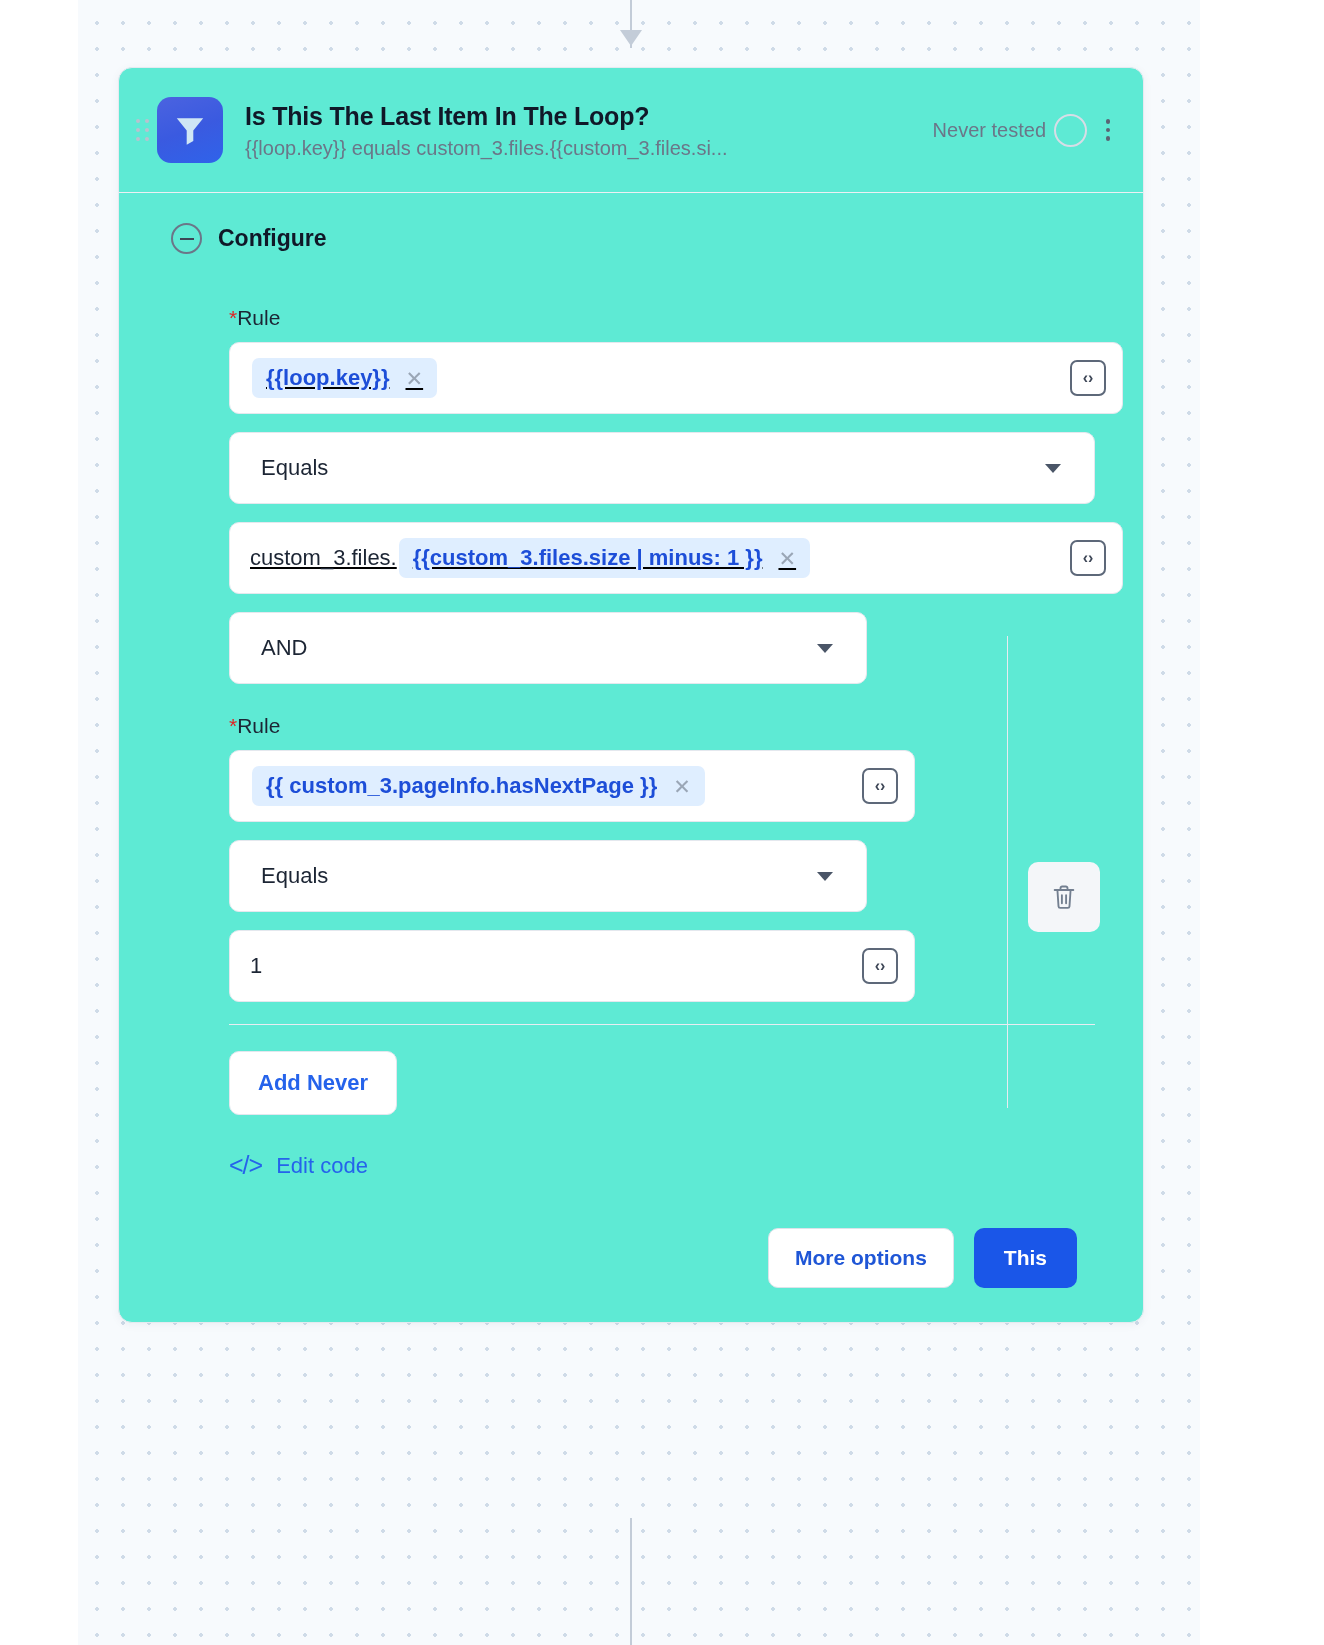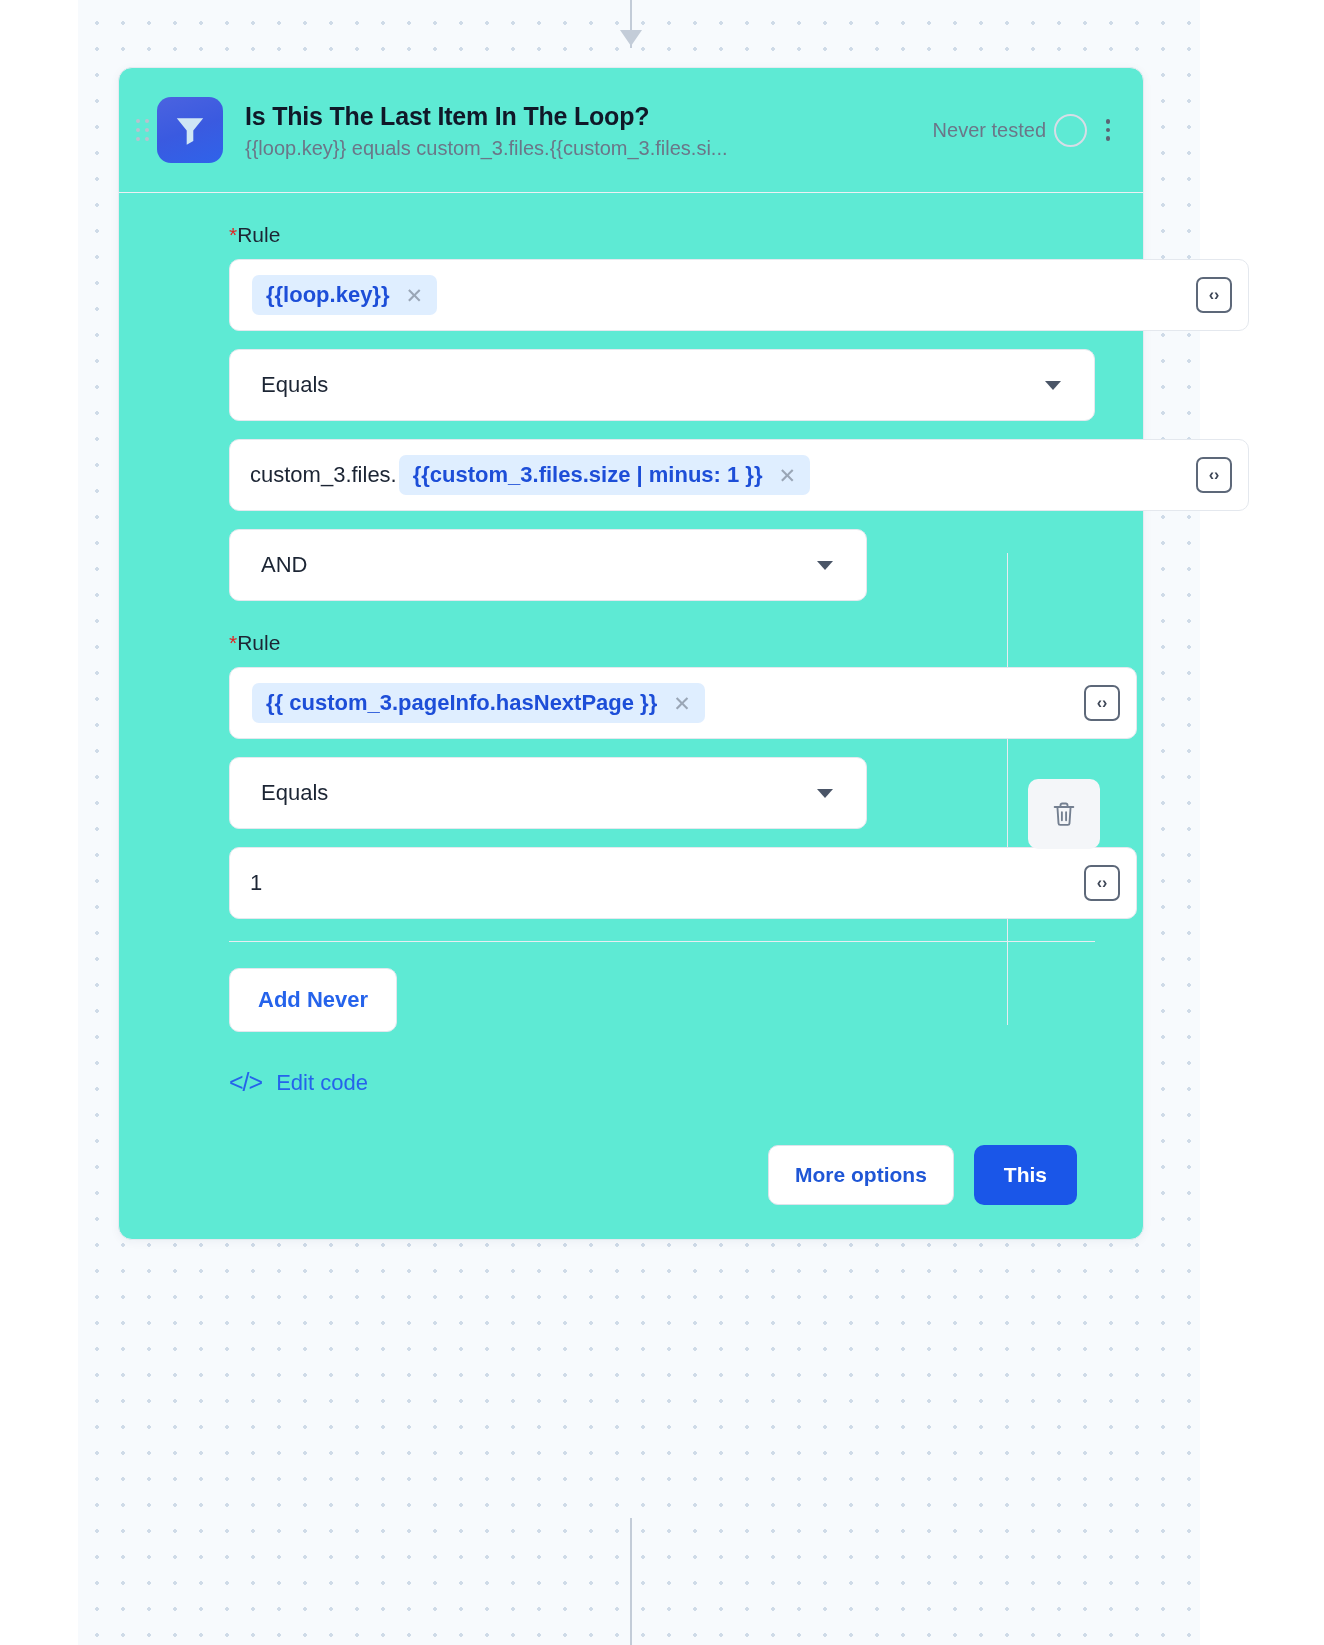--- a/index.html
+++ b/index.html
@@ -212,22 +212,22 @@
     border: 1px solid #e4e8ee;
     border-radius: 10px;
     background: #fff;
     height: 72px;
     display: flex;
     align-items: center;
     padding: 0 14px 0 20px;
     margin-bottom: 18px;
     position: relative;
   }
-  .input-box.narrow { width: 908px; }
-  .input-box.wide   { width: 1020px; }
+  .input-box.narrow { width: 686px; }
+  .input-box.wide   { width: 894px; text-decoration: underline; }
 
   .plain-text {
     font-size: 22px;
     color: #1c2534;
     white-space: nowrap;
   }
 
   .token {
     display: inline-flex;
     align-items: center;
@@ -421,20 +421,26 @@
       <div id="kebab-menu">
         <i></i>
           <i></i>
           <i></i>
       </div>
     </div>
   </div>
 
   <div id="card-body">
 
+    <div id="configure-row">
+      <div id="collapse-icon">
+          <span></span>
+        </div>
+      <div id="configure-label">Configure</div>
+    </div>
 
     <div id="rules-area">
 
       <div id="group-divider"></div>
 
       
       <div class="rule-group">
 
         <div class="field-label">
           <span class="req-star">*</span><span>Rule</span>

